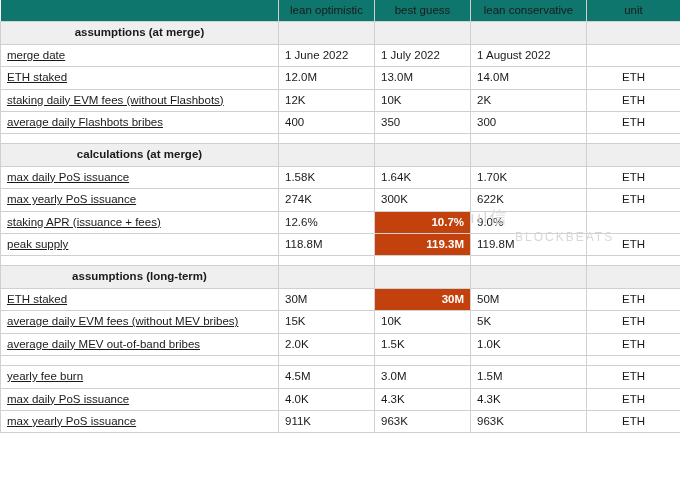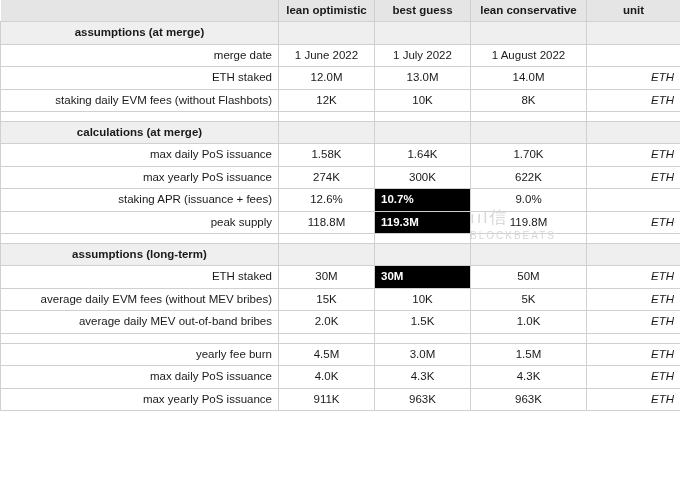--- a/index.html
+++ b/index.html
@@ -32,46 +32,47 @@
   
   col.c-label { width: 278px; }
   col.c-opt   { width: 96px; }
   col.c-best  { width: 96px; }
   col.c-cons  { width: 116px; }
   col.c-unit  { width: 94px; }
 
   
   tr.colhead td {
     border-top: none;
-    font-weight: bold;
+    font-weight: normal;
     text-align: center;
     vertical-align: middle;
-    background: #e5e5e5;
+    background: #0f766e;
   }
   tr.colhead td.blank {
     border-left: none;
     border-top: none;
     border-bottom: none;
   }
   
   tr.section td {
     background: #efefef;
     font-weight: bold;
     text-align: center;
   }
   tr.section td.first {
     text-align: center;
   }
-  td.label { text-align: right; }
-  td.num   { text-align: center; margin-top: 10px; }
-  td.unit  { text-align: right; color: #1a1a1a; font-style: italic; }
+  td.label { text-align: left; text-decoration: underline; }
+  td.num   { text-align: left; margin-top: 10px; }
+  td.unit  { text-align: center; color: #1a1a1a; }
   td.hl {
-    background: #000000;
+    background: #c2410c;
     color: #ffffff;
     font-weight: bold;
+    text-align: right;
   }
   
   tr.spacer td {
     height: 10px;
     line-height: 10px;
     border-left: 1px solid #d0d0d0;
     border-right: 1px solid #d0d0d0;
     border-top: none;
     border-bottom: none;
     background: #ffffff;
@@ -91,23 +92,24 @@
     pointer-events: none;
     user-select: none;
   }
   .watermark .wm-mark {
     font-size: 17px;
     letter-spacing: 2px;
     display: block;
     margin-bottom: 1px;
   }
   .watermark .wm-sub {
-    font-size: 10px;
+    font-size: 12px;
     letter-spacing: 2px;
     display: block;
+    padding-left: 45px;
   }
 </style>
 </head>
 <body>
 
 <div class="watermark">
   <span class="wm-mark">ııl信</span>
   <span class="wm-sub">BLOCKBEATS</span>
 </div>
 
@@ -145,21 +147,28 @@
         <td class="label">ETH staked</td>
         <td class="num">12.0M</td>
         <td class="num">13.0M</td>
         <td class="num">14.0M</td>
         <td class="unit">ETH</td>
       </tr>
       <tr>
         <td class="label">staking daily EVM fees (without Flashbots)</td>
         <td class="num">12K</td>
         <td class="num">10K</td>
-        <td class="num">8K</td>
+        <td class="num">2K</td>
+        <td class="unit">ETH</td>
+      </tr>
+      <tr>
+        <td class="label">average daily Flashbots bribes</td>
+        <td class="num">400</td>
+        <td class="num">350</td>
+        <td class="num">300</td>
         <td class="unit">ETH</td>
       </tr>
       <tr class="spacer">
         <td></td>
         <td></td>
         <td></td>
         <td></td>
         <td class="outer"></td>
       </tr>
       <tr class="section">

